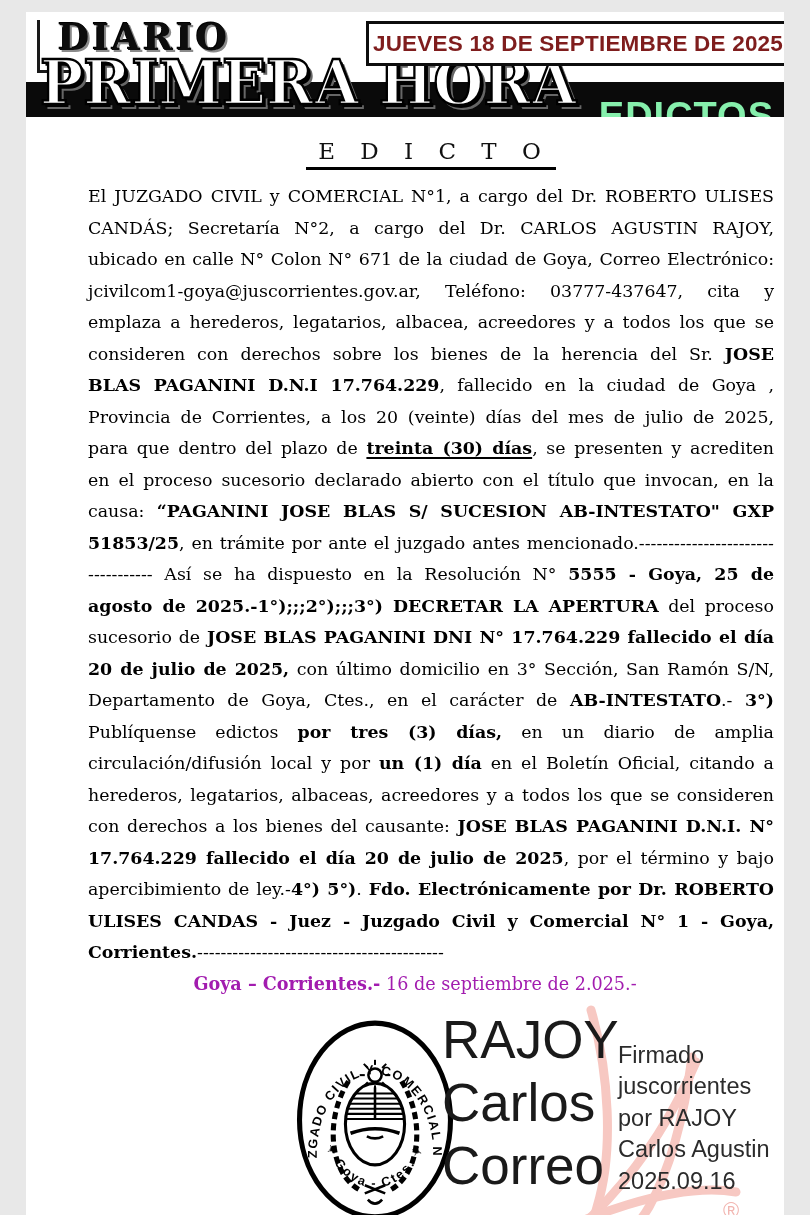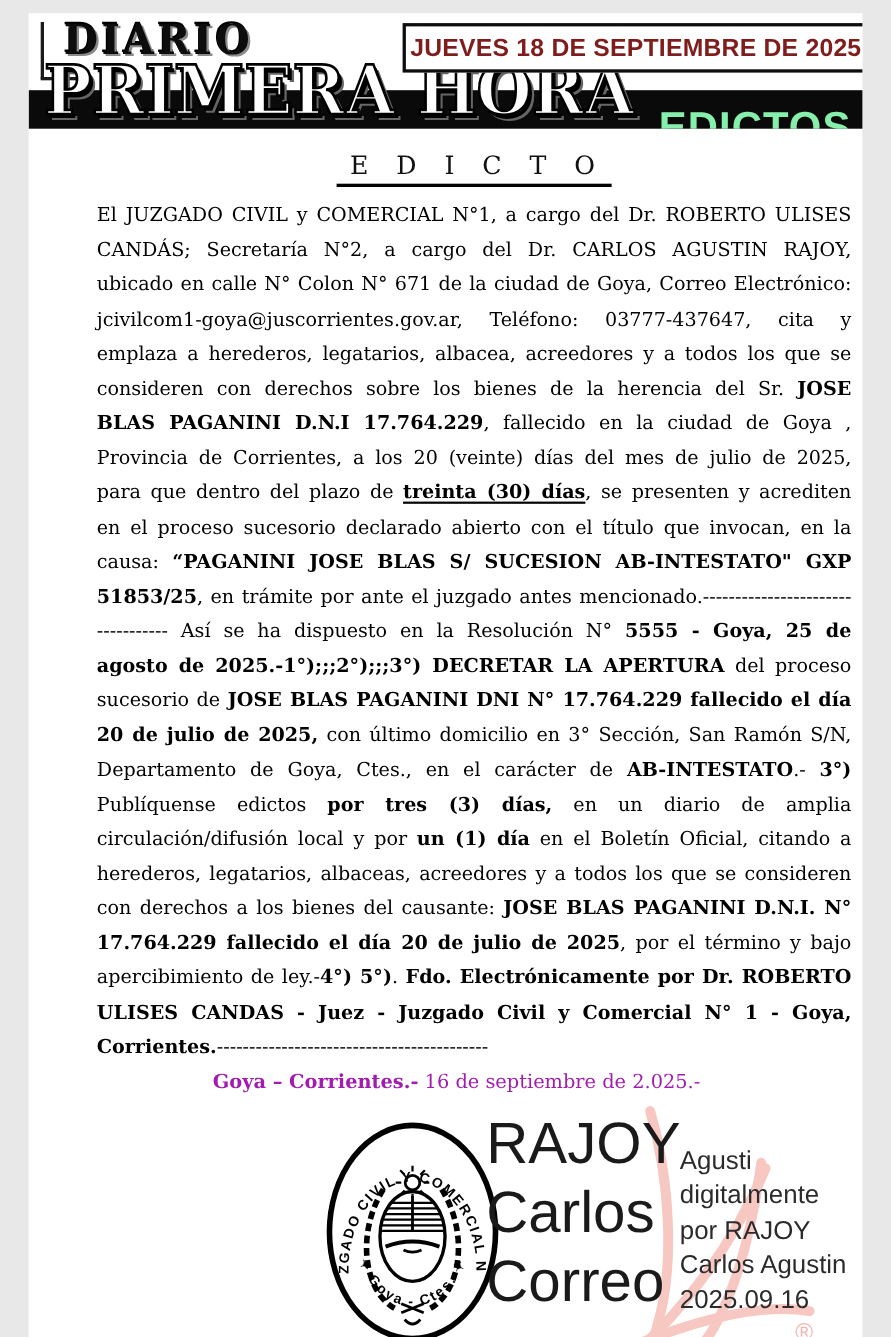--- a/index.html
+++ b/index.html
@@ -169,22 +169,22 @@
       </svg>
 
       <div class="signer">
         <div>RAJOY</div>
         <div>Carlos</div>
         <div>Correo</div>
         <div>n</div>
       </div>
 
       <div class="sigdetails">
-        <div>Agusti</div>
-        <div>digitalmente</div>
+        <div>Firmado</div>
+        <div>juscorrientes</div>
         <div>por RAJOY</div>
         <div>Carlos Agustin</div>
         <div>2025.09.16</div>
 
       </div>
 
       <span class="regmark">®</span>
     </div>
   </main>
 </div>

